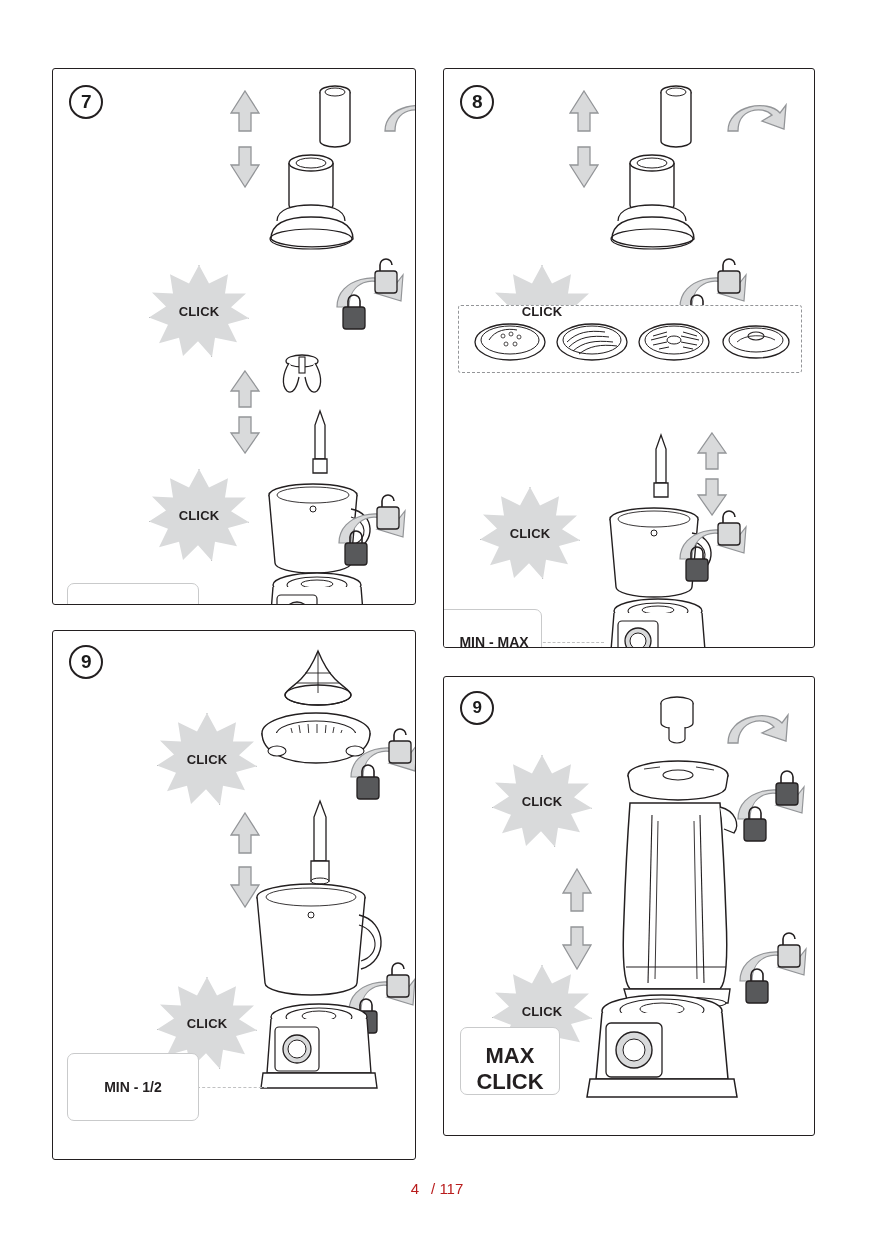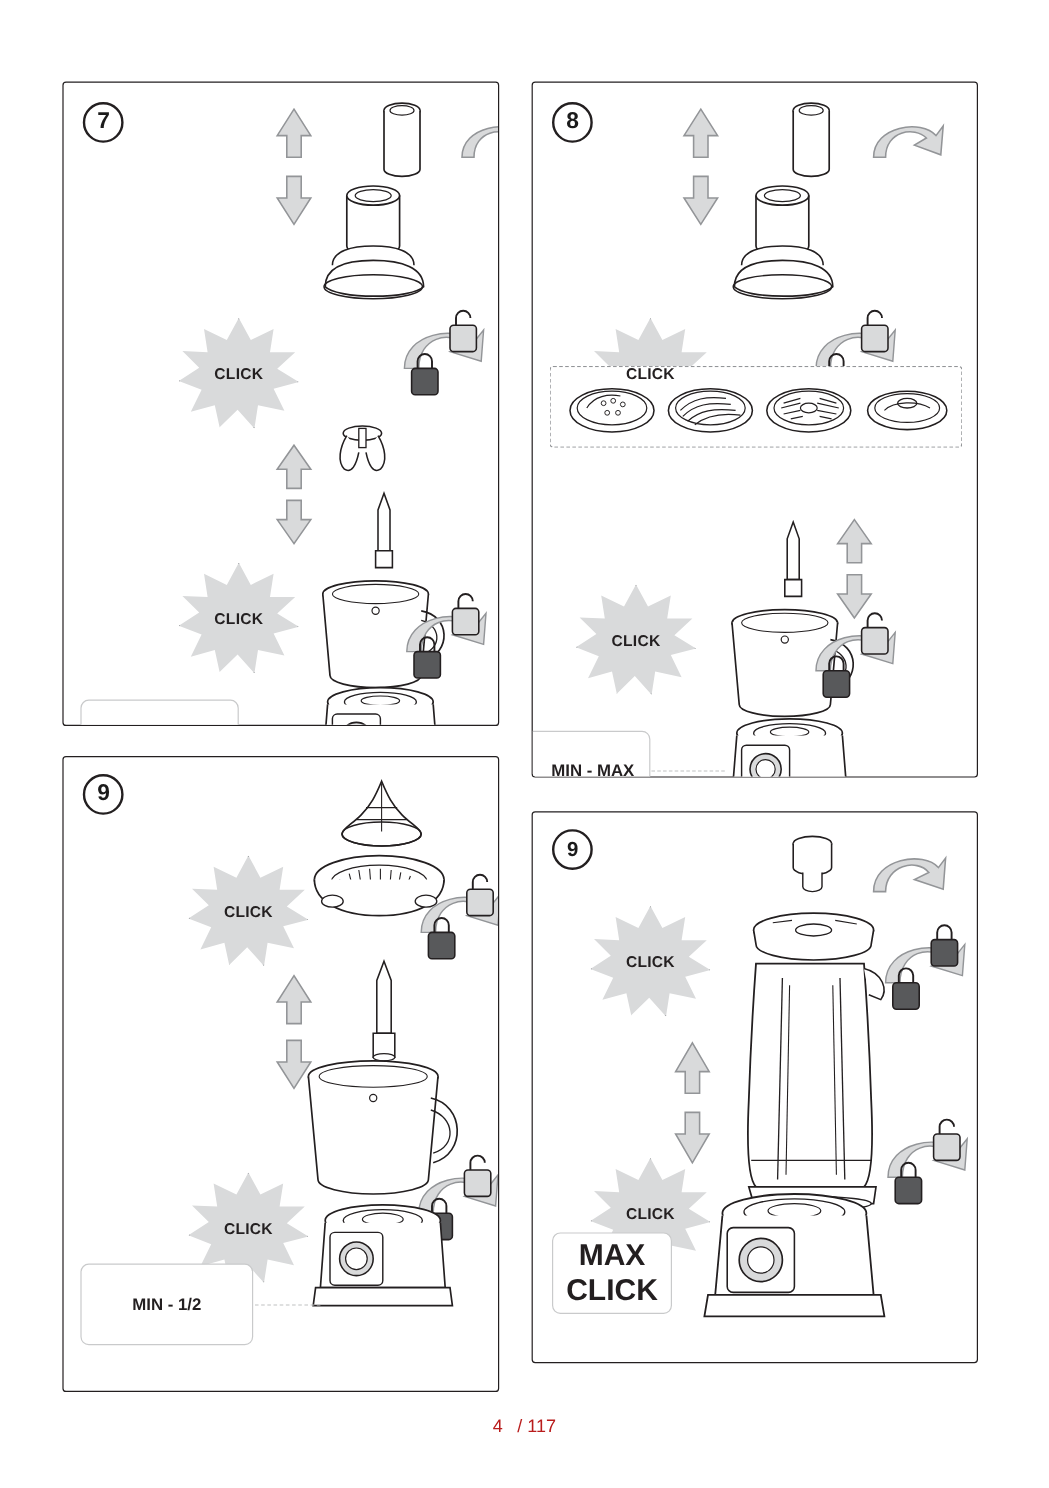--- a/index.html
+++ b/index.html
@@ -461,21 +461,21 @@
       <ellipse cx="72" cy="23" rx="17" ry="5" fill="#fff" stroke="#231f20" stroke-width="1"></ellipse>
       <path d="M24 26 L20 80 L124 80 L120 26" fill="#fff" stroke="#231f20" stroke-width="1.4"></path>
       <path d="M16 80 L128 80 L130 95 L14 95 Z" fill="#fff" stroke="#231f20" stroke-width="1.4"></path>
       <rect x="28" y="34" width="44" height="44" rx="4" fill="#fff" stroke="#231f20" stroke-width="1.2"></rect>
       <circle cx="50" cy="56" r="14" fill="#d9dadb" stroke="#231f20" stroke-width="1.3"></circle>
       <circle cx="50" cy="56" r="9" fill="#fff" stroke="#231f20" stroke-width="1"></circle>
     </svg>
   </div>
 
   <div class="dash-lead" style="left:144px; top:456px; width:70px;"></div>
-  <div class="speed-box" style="left:14px; top:422px; width:144px; height:68px; font-size:14px;">
+  <div class="speed-box" style="left:14px; top:422px; width:132px; height:68px; font-size:14px;">
     <span class="txt">MIN - 1/2</span>
   </div>
 </div>
 
 <div class="panel" id="panel-10">
 
   <div class="step-badge wide" style="left:16px; top:14px;">9</div>
 
   <div class="svgwrap" style="left:208px; top:18px;">
     <svg width="50" height="54" viewBox="0 0 50 54">
@@ -557,21 +557,21 @@
       <ellipse cx="90" cy="27" rx="42" ry="11" fill="#fff" stroke="#231f20" stroke-width="1.1"></ellipse>
       <ellipse cx="90" cy="26" rx="22" ry="6" fill="#fff" stroke="#231f20" stroke-width="1"></ellipse>
       <path d="M30 30 L24 96 L156 96 L150 30" fill="#fff" stroke="#231f20" stroke-width="1.5"></path>
       <path d="M18 96 L162 96 L165 114 L15 114 Z" fill="#fff" stroke="#231f20" stroke-width="1.5"></path>
       <rect x="34" y="40" width="56" height="54" rx="5" fill="#fff" stroke="#231f20" stroke-width="1.3"></rect>
       <circle cx="62" cy="67" r="18" fill="#d9dadb" stroke="#231f20" stroke-width="1.4"></circle>
       <circle cx="62" cy="67" r="11" fill="#fff" stroke="#231f20" stroke-width="1"></circle>
     </svg>
   </div>
 
-  <div class="speed-box" style="left:16px; top:350px; width:100px; height:68px; font-size:25px;">
+  <div class="speed-box" style="left:16px; top:350px; width:100px; height:68px; font-size:22px;align-items:flex-end;">
     <span class="txt">
       <span style="display:block;">MAX</span>
       <span style="display:block;">CLICK</span>
     </span>
   </div>
 </div>
 
 <div id="footer">
   <span class="pg">4</span><span>/ 117</span>
 </div>

